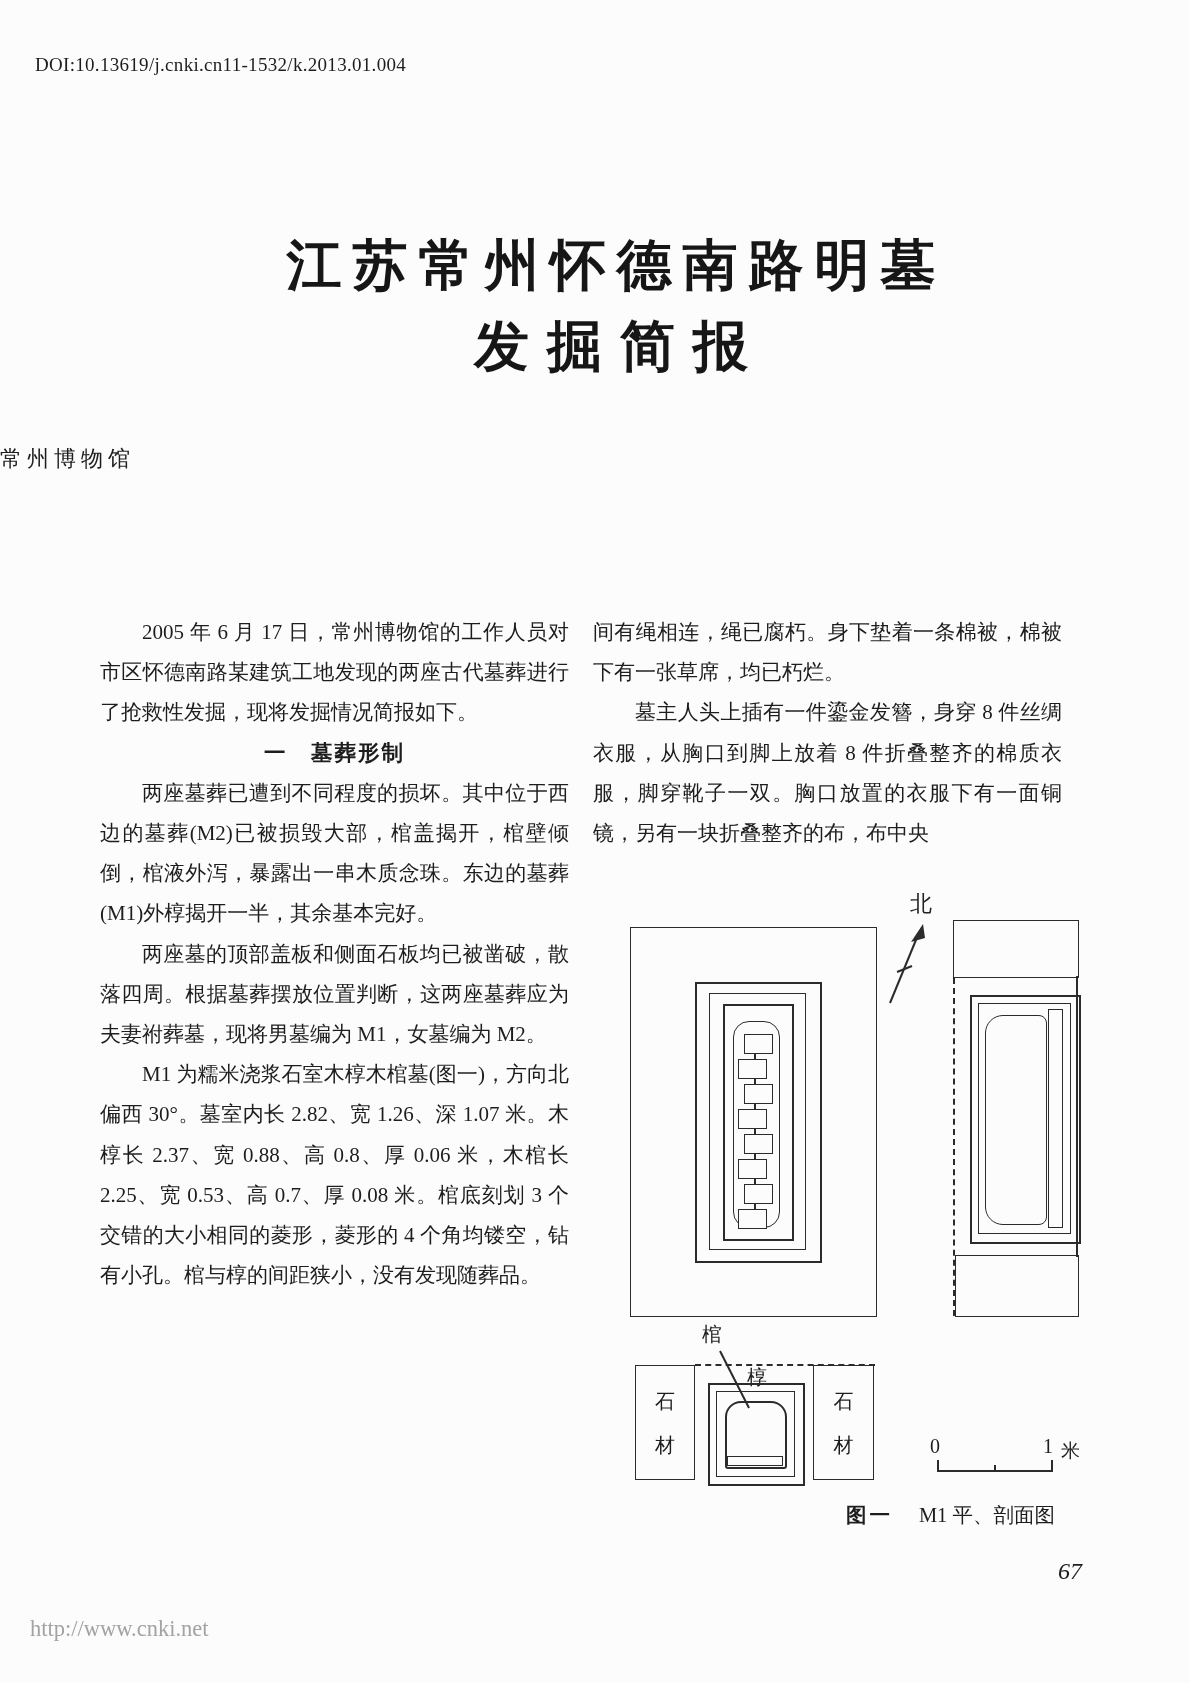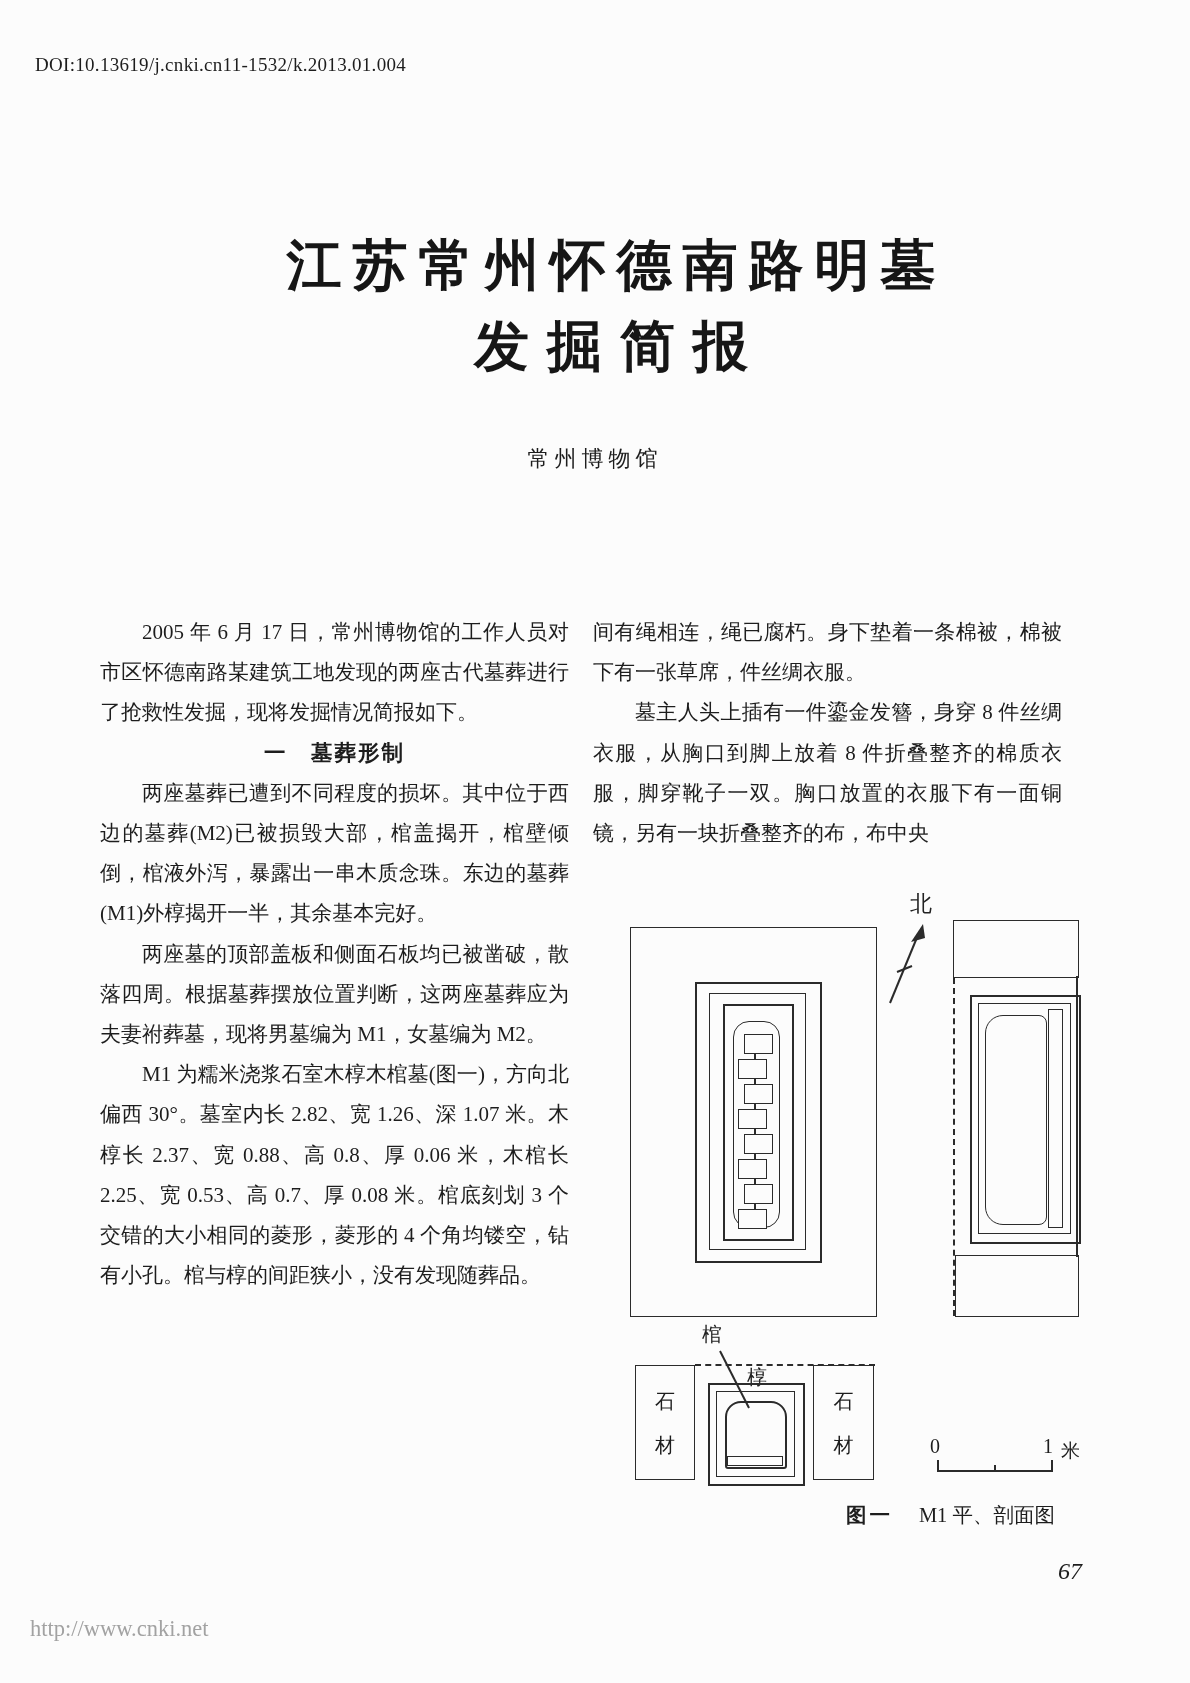--- a/index.html
+++ b/index.html
@@ -3,21 +3,21 @@
 <meta charset="utf-8">
 <style>
   html,body{margin:0;padding:0;background:#e8e8e8;}
   .page{position:relative;width:1190px;height:1683px;background:#fcfcfc;overflow:hidden;
         font-family:"Liberation Serif","DejaVu Serif",serif;color:#1d1d1d;margin:0 auto;}
   .abs{position:absolute;}
   .doi{left:35px;top:6px;font-size:19px;letter-spacing:.3px;margin-top:48px;}
   .title-wrap{left:16px;top:226px;width:100%;text-align:center;font-weight:700;color:#161616;}
   .title-l1{font-size:55px;letter-spacing:11px;margin-right:-11px;line-height:80px;}
   .title-l2{font-size:55px;letter-spacing:18px;margin-right:-18px;line-height:82px;}
-  .author{left:0;top:444px;width:100%;text-align:center;font-size:22px;letter-spacing:5px;margin-right:-5px;}
+  .author{left:0;top:444px;width:100%;text-align:left;font-size:22px;letter-spacing:5px;margin-right:-5px;}
   .columns{left:100px;top:612px;width:962px;display:flex;gap:24px;}
   .col{width:472px;font-size:21px;line-height:40.2px;text-align:justify;}
   .col p{margin:0;text-indent:2em;}
   .col p.noindent{text-indent:0;}
   .sec-head{font-weight:700;text-align:center;text-indent:0 !important;font-size:21.5px;letter-spacing:2px;}
   
   .figure{left:580px;top:845px;width:505px;height:700px;}
   .ln{position:absolute;border:1.5px solid #2b2b2b;background:transparent;}
   .thick{border-width:2px;}
   .dashv{position:absolute;border-left:2px dashed #2b2b2b;width:0;}
@@ -55,21 +55,21 @@
 
   <div class="abs columns">
     <div class="col">
       <p>2005 年 6 月 17 日，常州博物馆的工作人员对市区怀德南路某建筑工地发现的两座古代墓葬进行了抢救性发掘，现将发掘情况简报如下。</p>
       <p class="sec-head">一　墓葬形制</p>
       <p>两座墓葬已遭到不同程度的损坏。其中位于西边的墓葬(M2)已被损毁大部，棺盖揭开，棺壁倾倒，棺液外泻，暴露出一串木质念珠。东边的墓葬(M1)外椁揭开一半，其余基本完好。</p>
       <p>两座墓的顶部盖板和侧面石板均已被凿破，散落四周。根据墓葬摆放位置判断，这两座墓葬应为夫妻祔葬墓，现将男墓编为 M1，女墓编为 M2。</p>
       <p>M1 为糯米浇浆石室木椁木棺墓(图一)，方向北偏西 30°。墓室内长 2.82、宽 1.26、深 1.07 米。木椁长 2.37、宽 0.88、高 0.8、厚 0.06 米，木棺长 2.25、宽 0.53、高 0.7、厚 0.08 米。棺底刻划 3 个交错的大小相同的菱形，菱形的 4 个角均镂空，钻有小孔。棺与椁的间距狭小，没有发现随葬品。</p>
     </div>
     <div class="col">
-      <p class="noindent">间有绳相连，绳已腐朽。身下垫着一条棉被，棉被下有一张草席，件丝绸衣服。</p>
+      <p class="noindent">间有绳相连，绳已腐朽。身下垫着一条棉被，棉被下有一张草席，均已朽烂。</p>
       <p>墓主人头上插有一件鎏金发簪，身穿 8 件丝绸衣服，从胸口到脚上放着 8 件折叠整齐的棉质衣服，脚穿靴子一双。胸口放置的衣服下有一面铜镜，另有一块折叠整齐的布，布中央</p>
     </div>
   </div>
 
   <div class="abs figure">
 
     <svg width="505" height="700" viewBox="0 0 505 700">
 
       <line x1="310" y1="158" x2="338" y2="90" stroke="#2b2b2b" stroke-width="2"></line>
       <polygon points="343,79 331,97 345,93" fill="#2b2b2b"></polygon>

